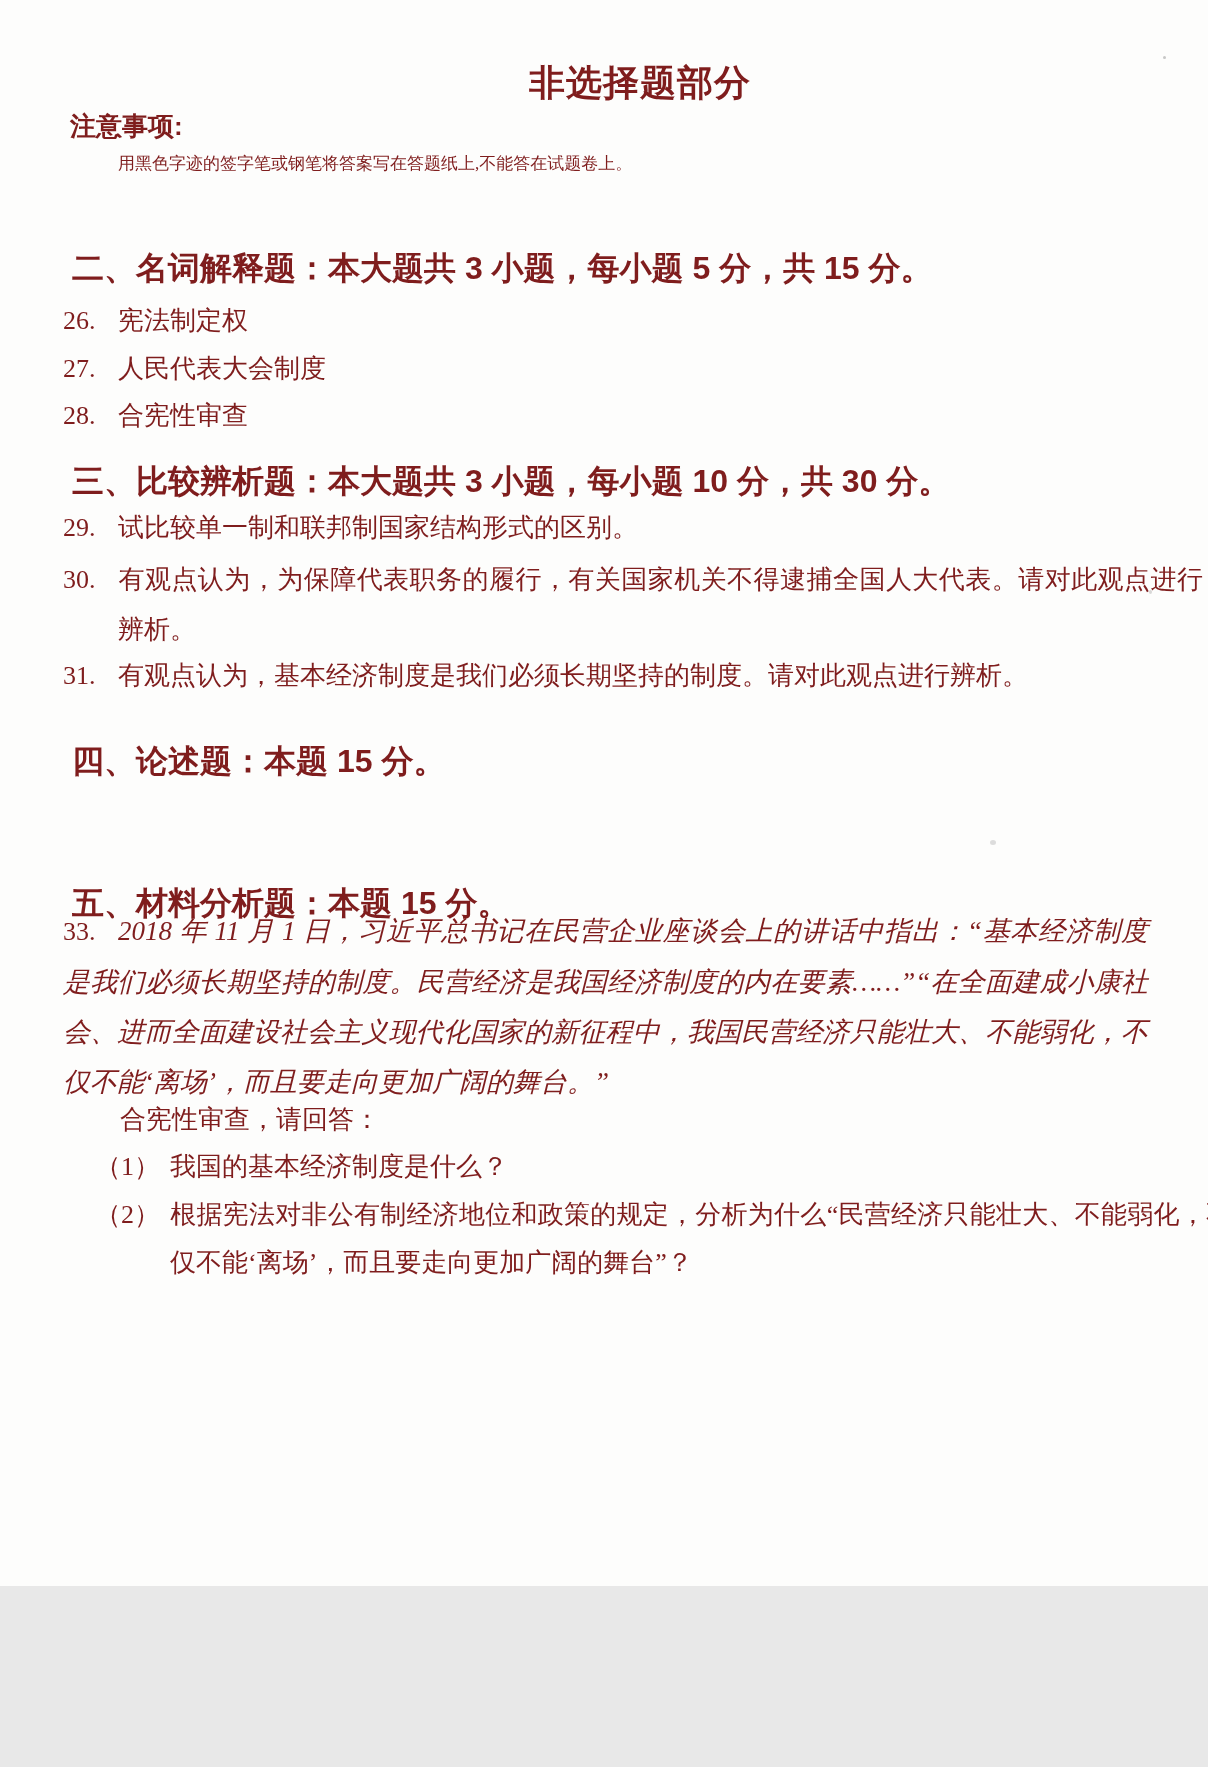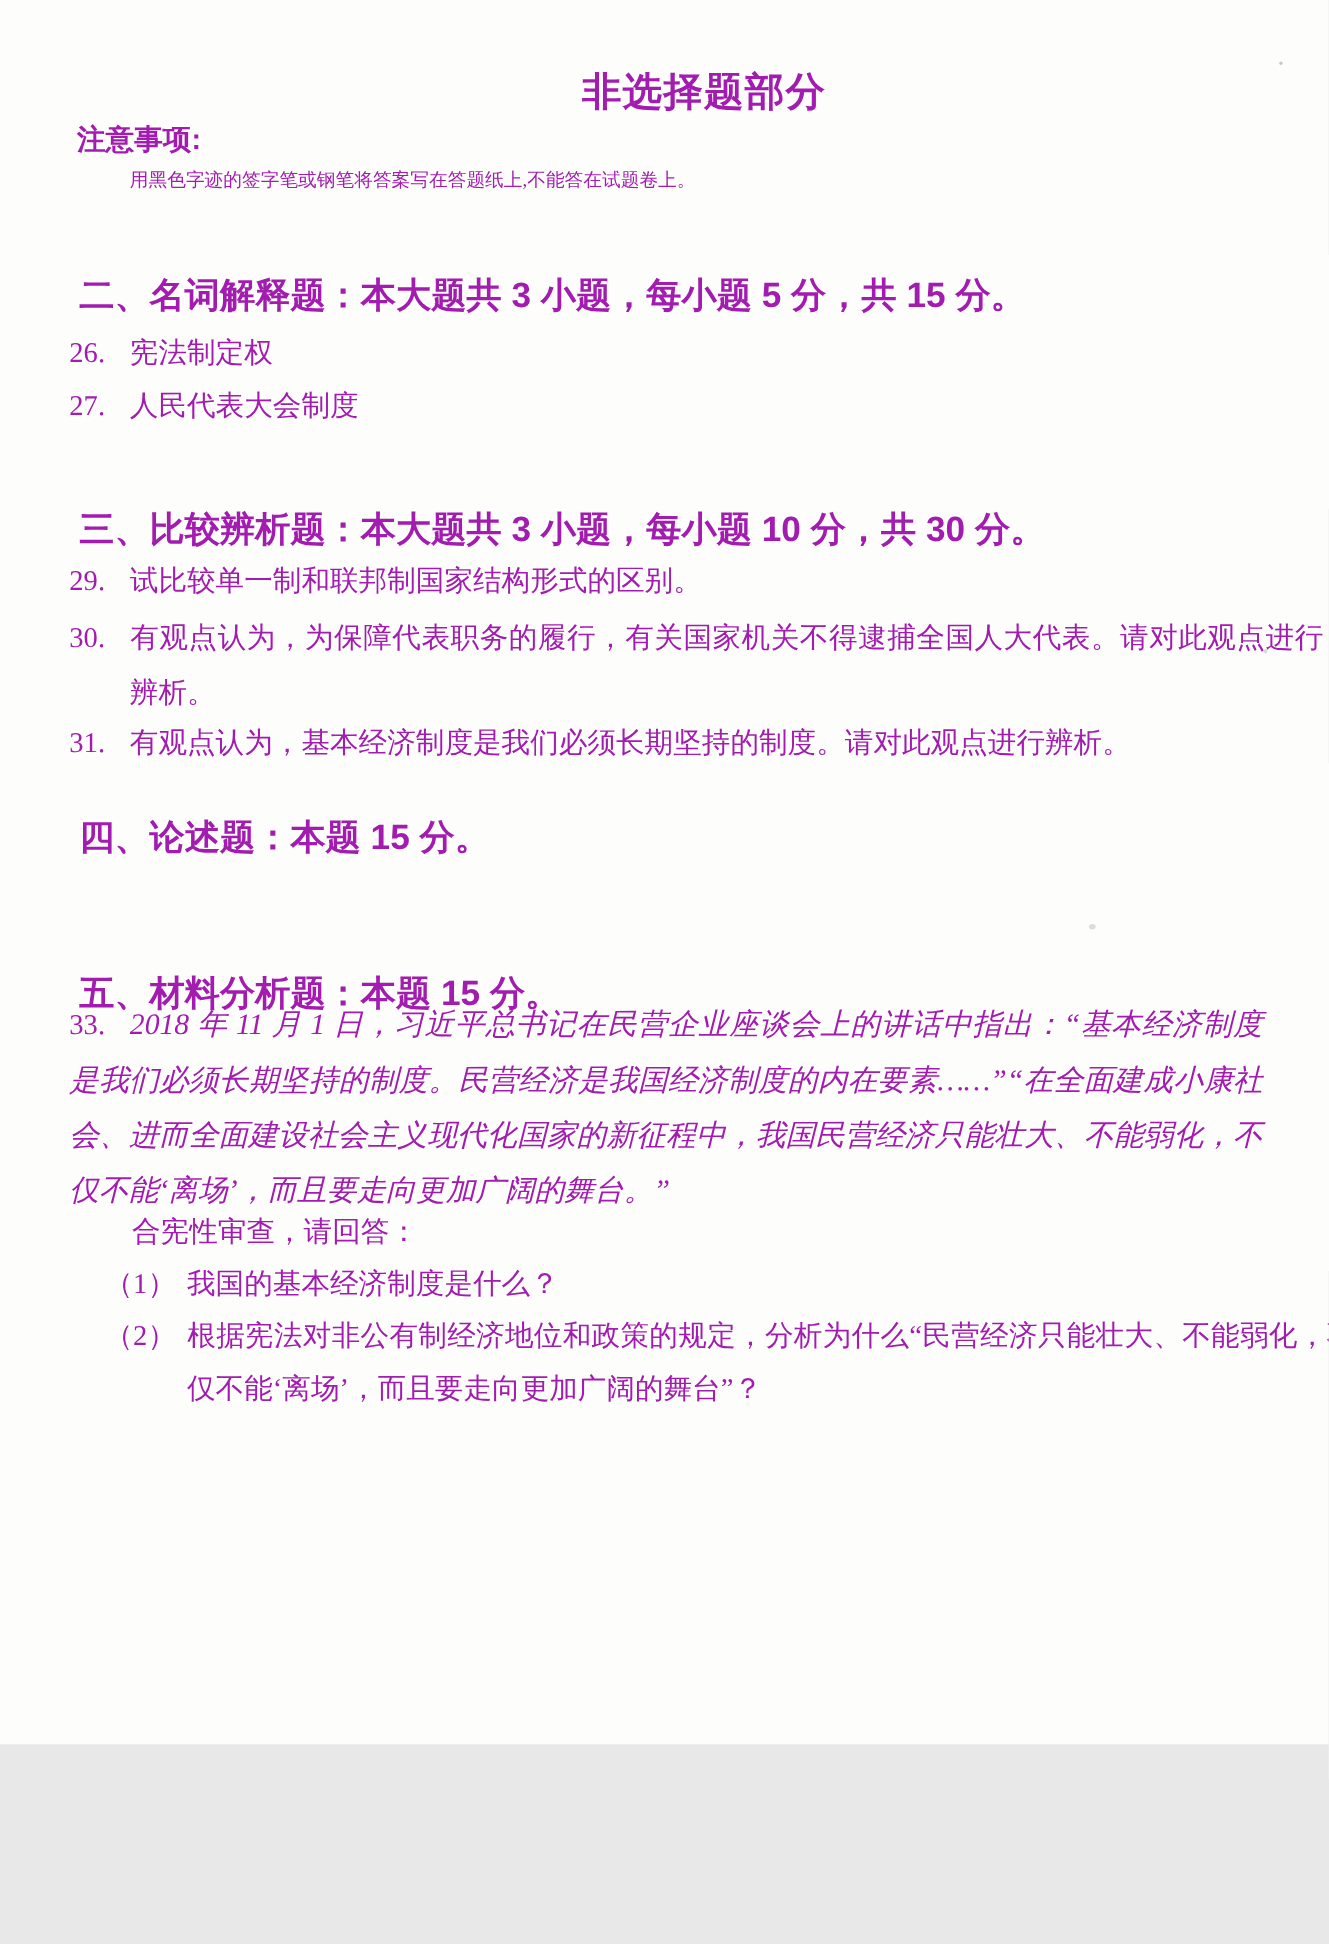--- a/index.html
+++ b/index.html
@@ -2,21 +2,21 @@
 <html><head>
 <meta charset="utf-8">
 <style>
   html, body { margin: 0; padding: 0; background: #e8e8e8; }
   .page {
     position: relative;
     width: 1208px;
     height: 1586px;
     margin: 0 auto;
     background: #fdfdfc;
-    color: #a21caf;
+    color: #7f1d1d;
     font-family: "Liberation Serif", "DejaVu Serif", serif;
     overflow: hidden;
   }
   .abs { position: absolute; }
 
   .doc-title {
     top: 38px; left: 0; right: 0;
     text-align: center;
     padding-left: 72px; 
     font-family: "Liberation Sans", "DejaVu Sans", sans-serif;
@@ -132,20 +132,21 @@
 <div class="page">
 
   <h1 class="abs doc-title">非选择题部分</h1>
 
   <div class="abs notes-label">注意事项:</div>
   <div class="abs notes-text">用黑色字迹的签字笔或钢笔将答案写在答题纸上,不能答在试题卷上。</div>
 
   <h2 class="abs sec-heading h2">二、名词解释题：本大题共 3 小题，每小题 5 分，共 15 分。</h2>
   <p class="abs item i26"><span class="num">26.</span><span>宪法制定权</span></p>
   <p class="abs item i27"><span class="num">27.</span><span>人民代表大会制度</span></p>
+  <p class="abs item i28"><span class="num">28.</span><span>合宪性审查</span></p>
 
   <h2 class="abs sec-heading h3">三、比较辨析题：本大题共 3 小题，每小题 10 分，共 30 分。</h2>
   <p class="abs item i29"><span class="num">29.</span><span>试比较单一制和联邦制国家结构形式的区别。</span></p>
   <p class="abs item i30"><span class="num">30.</span><span>有观点认为，为保障代表职务的履行，有关国家机关不得逮捕全国人大代表。请对此观点进行辨析。</span></p>
   <p class="abs item i31"><span class="num">31.</span><span>有观点认为，基本经济制度是我们必须长期坚持的制度。请对此观点进行辨析。</span></p>
 
   <h2 class="abs sec-heading h4">四、论述题：本题 15 分。</h2>
 
   <h2 class="abs sec-heading h5">五、材料分析题：本题 15 分。</h2>
   <p class="abs i33"><span class="num">33.</span><span class="kai">2018 年 11 月 1 日，习近平总书记在民营企业座谈会上的讲话中指出：“基本经济制度是我们必须长期坚持的制度。民营经济是我国经济制度的内在要素……”“在全面建成小康社会、进而全面建设社会主义现代化国家的新征程中，我国民营经济只能壮大、不能弱化，不仅不能‘离场’，而且要走向更加广阔的舞台。”</span></p>

